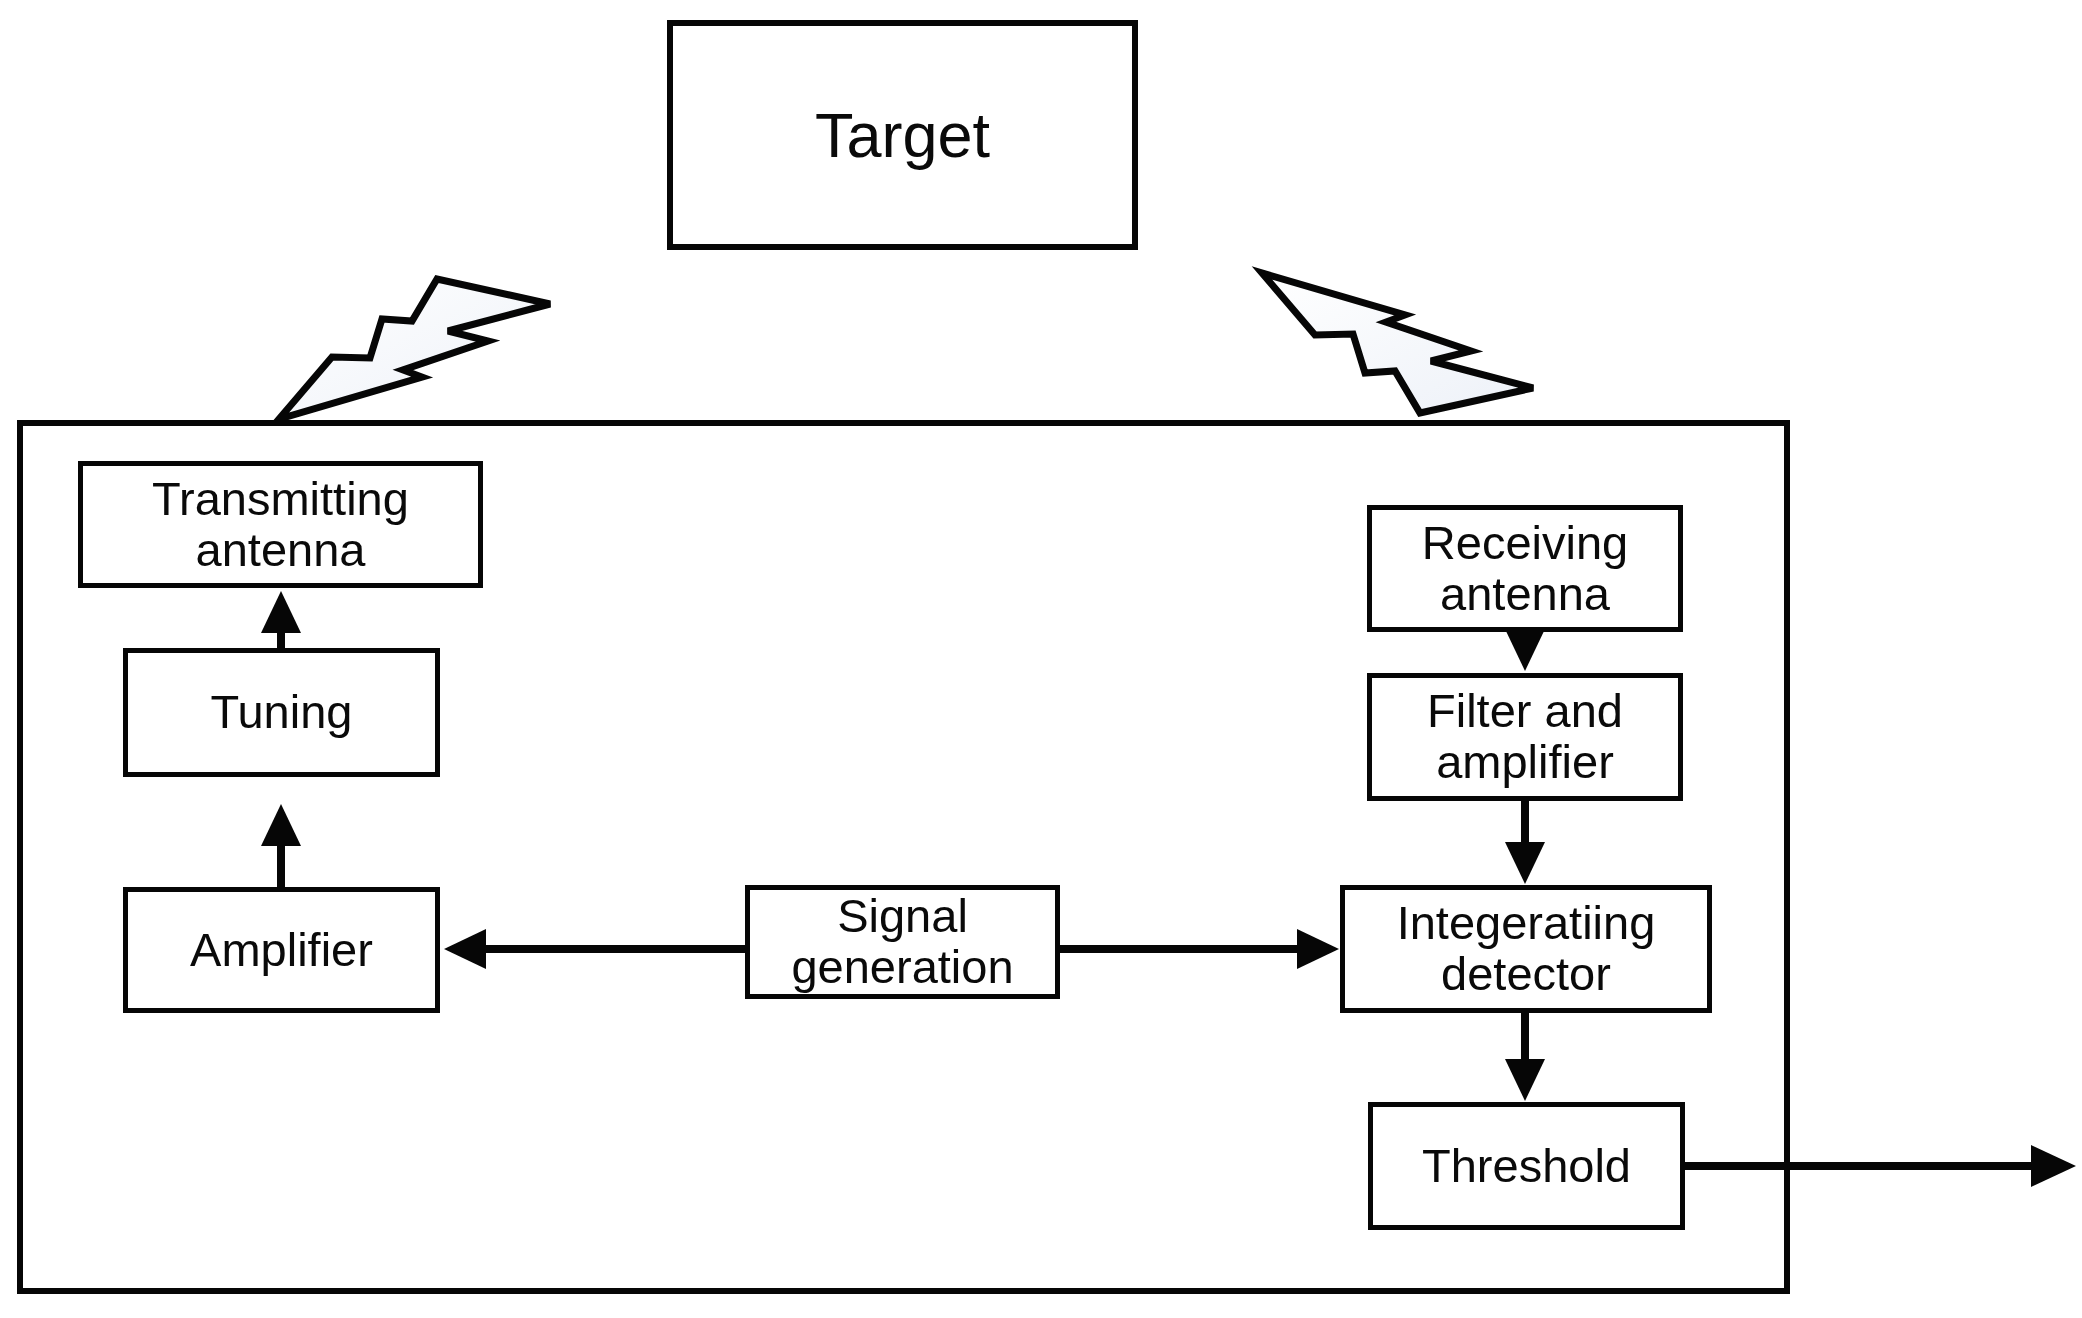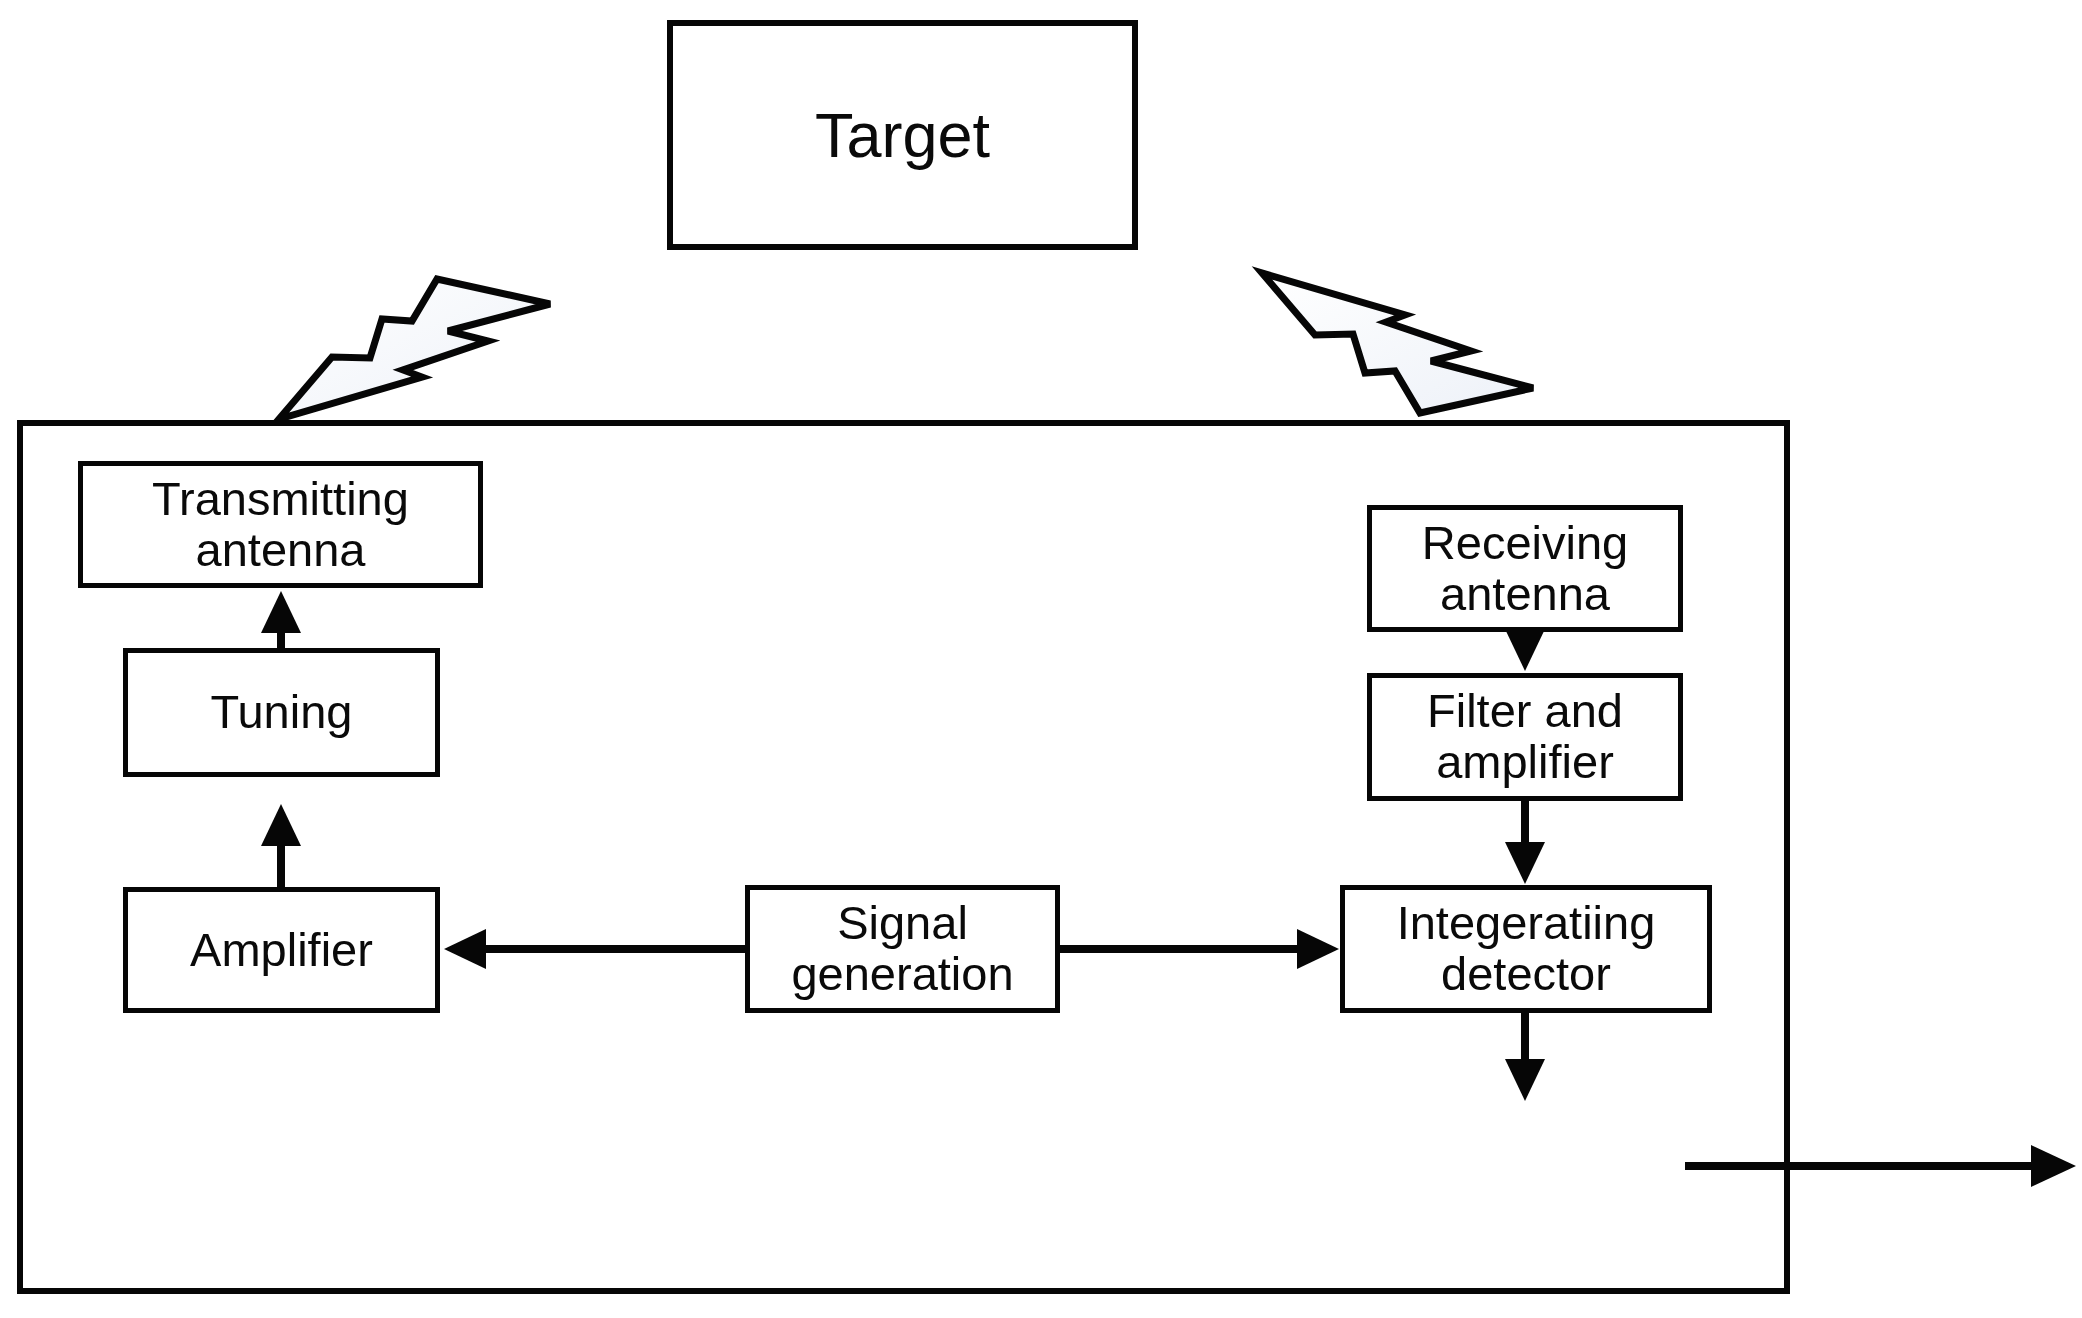--- a/index.html
+++ b/index.html
@@ -140,35 +140,38 @@
   </div>
 
   <div class="node" style="left:123px; top:648px; width:317px; height:129px;">
     <span class="lbl-line">Tuning</span>
   </div>
 
   <div class="node" style="left:123px; top:887px; width:317px; height:126px;">
     <span class="lbl-line">Amplifier</span>
   </div>
 
-  <div class="node" style="left:745px; top:885px; width:315px; height:128px;">
+  <div class="node" style="left:745px; top:885px; width:315px; height:114px;">
     <span class="lbl-line">Signal</span>
     <span class="lbl-line">generation</span>
   </div>
 
   <div class="node" style="left:1367px; top:461px; width:316px; height:127px;margin-top:44px;">
     <span class="lbl-line">Receiving</span>
     <span class="lbl-line">antenna</span>
   </div>
 
   <div class="node" style="left:1367px; top:673px; width:316px; height:128px;">
     <span class="lbl-line">Filter and</span>
     <span class="lbl-line">amplifier</span>
   </div>
 
   <div class="node" style="left:1340px; top:885px; width:372px; height:128px;">
     <span class="lbl-line">Integeratiing</span>
     <span class="lbl-line">detector</span>
   </div>
 
+  <div class="node" style="left:1368px; top:1102px; width:317px; height:128px;">
+    <span class="lbl-line">Threshold</span>
+  </div>
 
 
 </div>
 
 </body></html>

